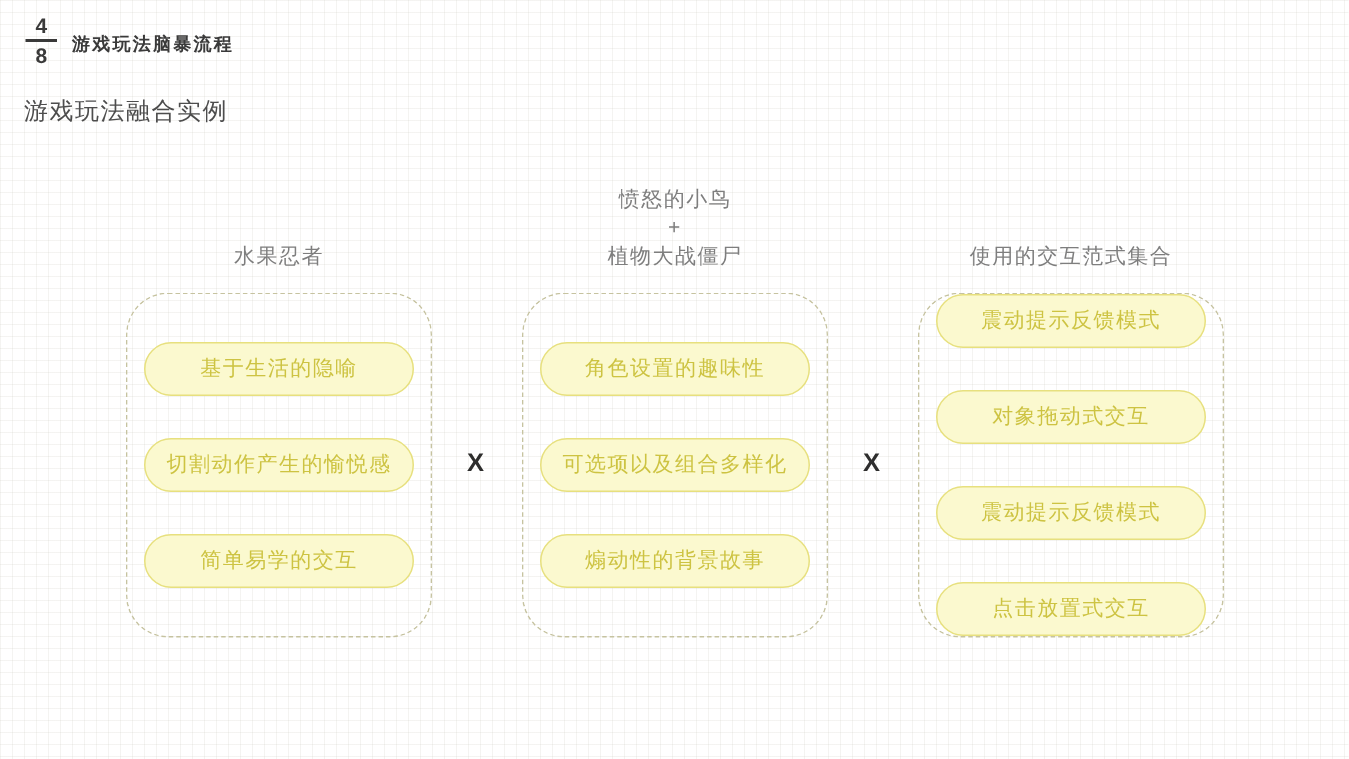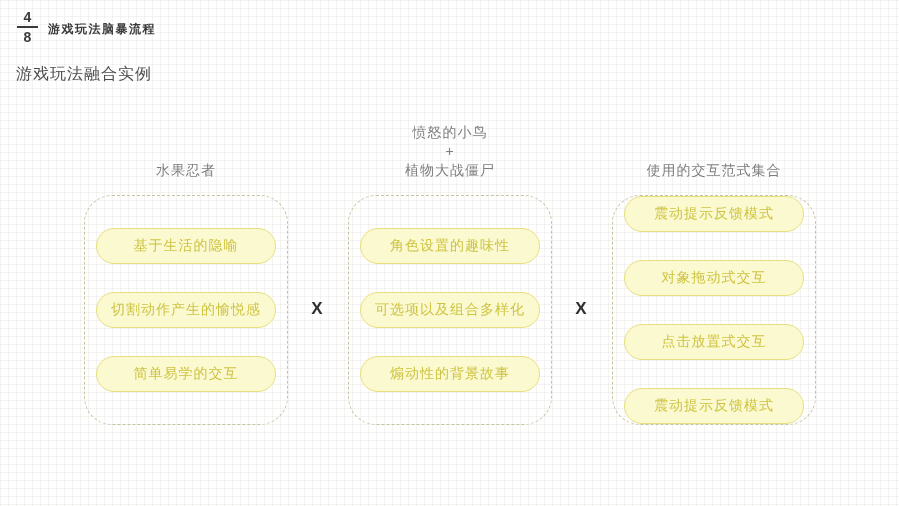--- a/index.html
+++ b/index.html
@@ -81,18 +81,18 @@
 
   <div class="sep sep-2">X</div>
 
   <div class="col col-3">
     <div class="col-title">
       <div>使用的交互范式集合</div>
     </div>
     <div class="box">
       <div class="pill">震动提示反馈模式</div>
       <div class="pill">对象拖动式交互</div>
+      <div class="pill">震动提示反馈模式</div>
       <div class="pill">点击放置式交互</div>
-      <div class="pill">震动提示反馈模式</div>
     </div>
   </div>
 
 </div>
 
 </body></html>

